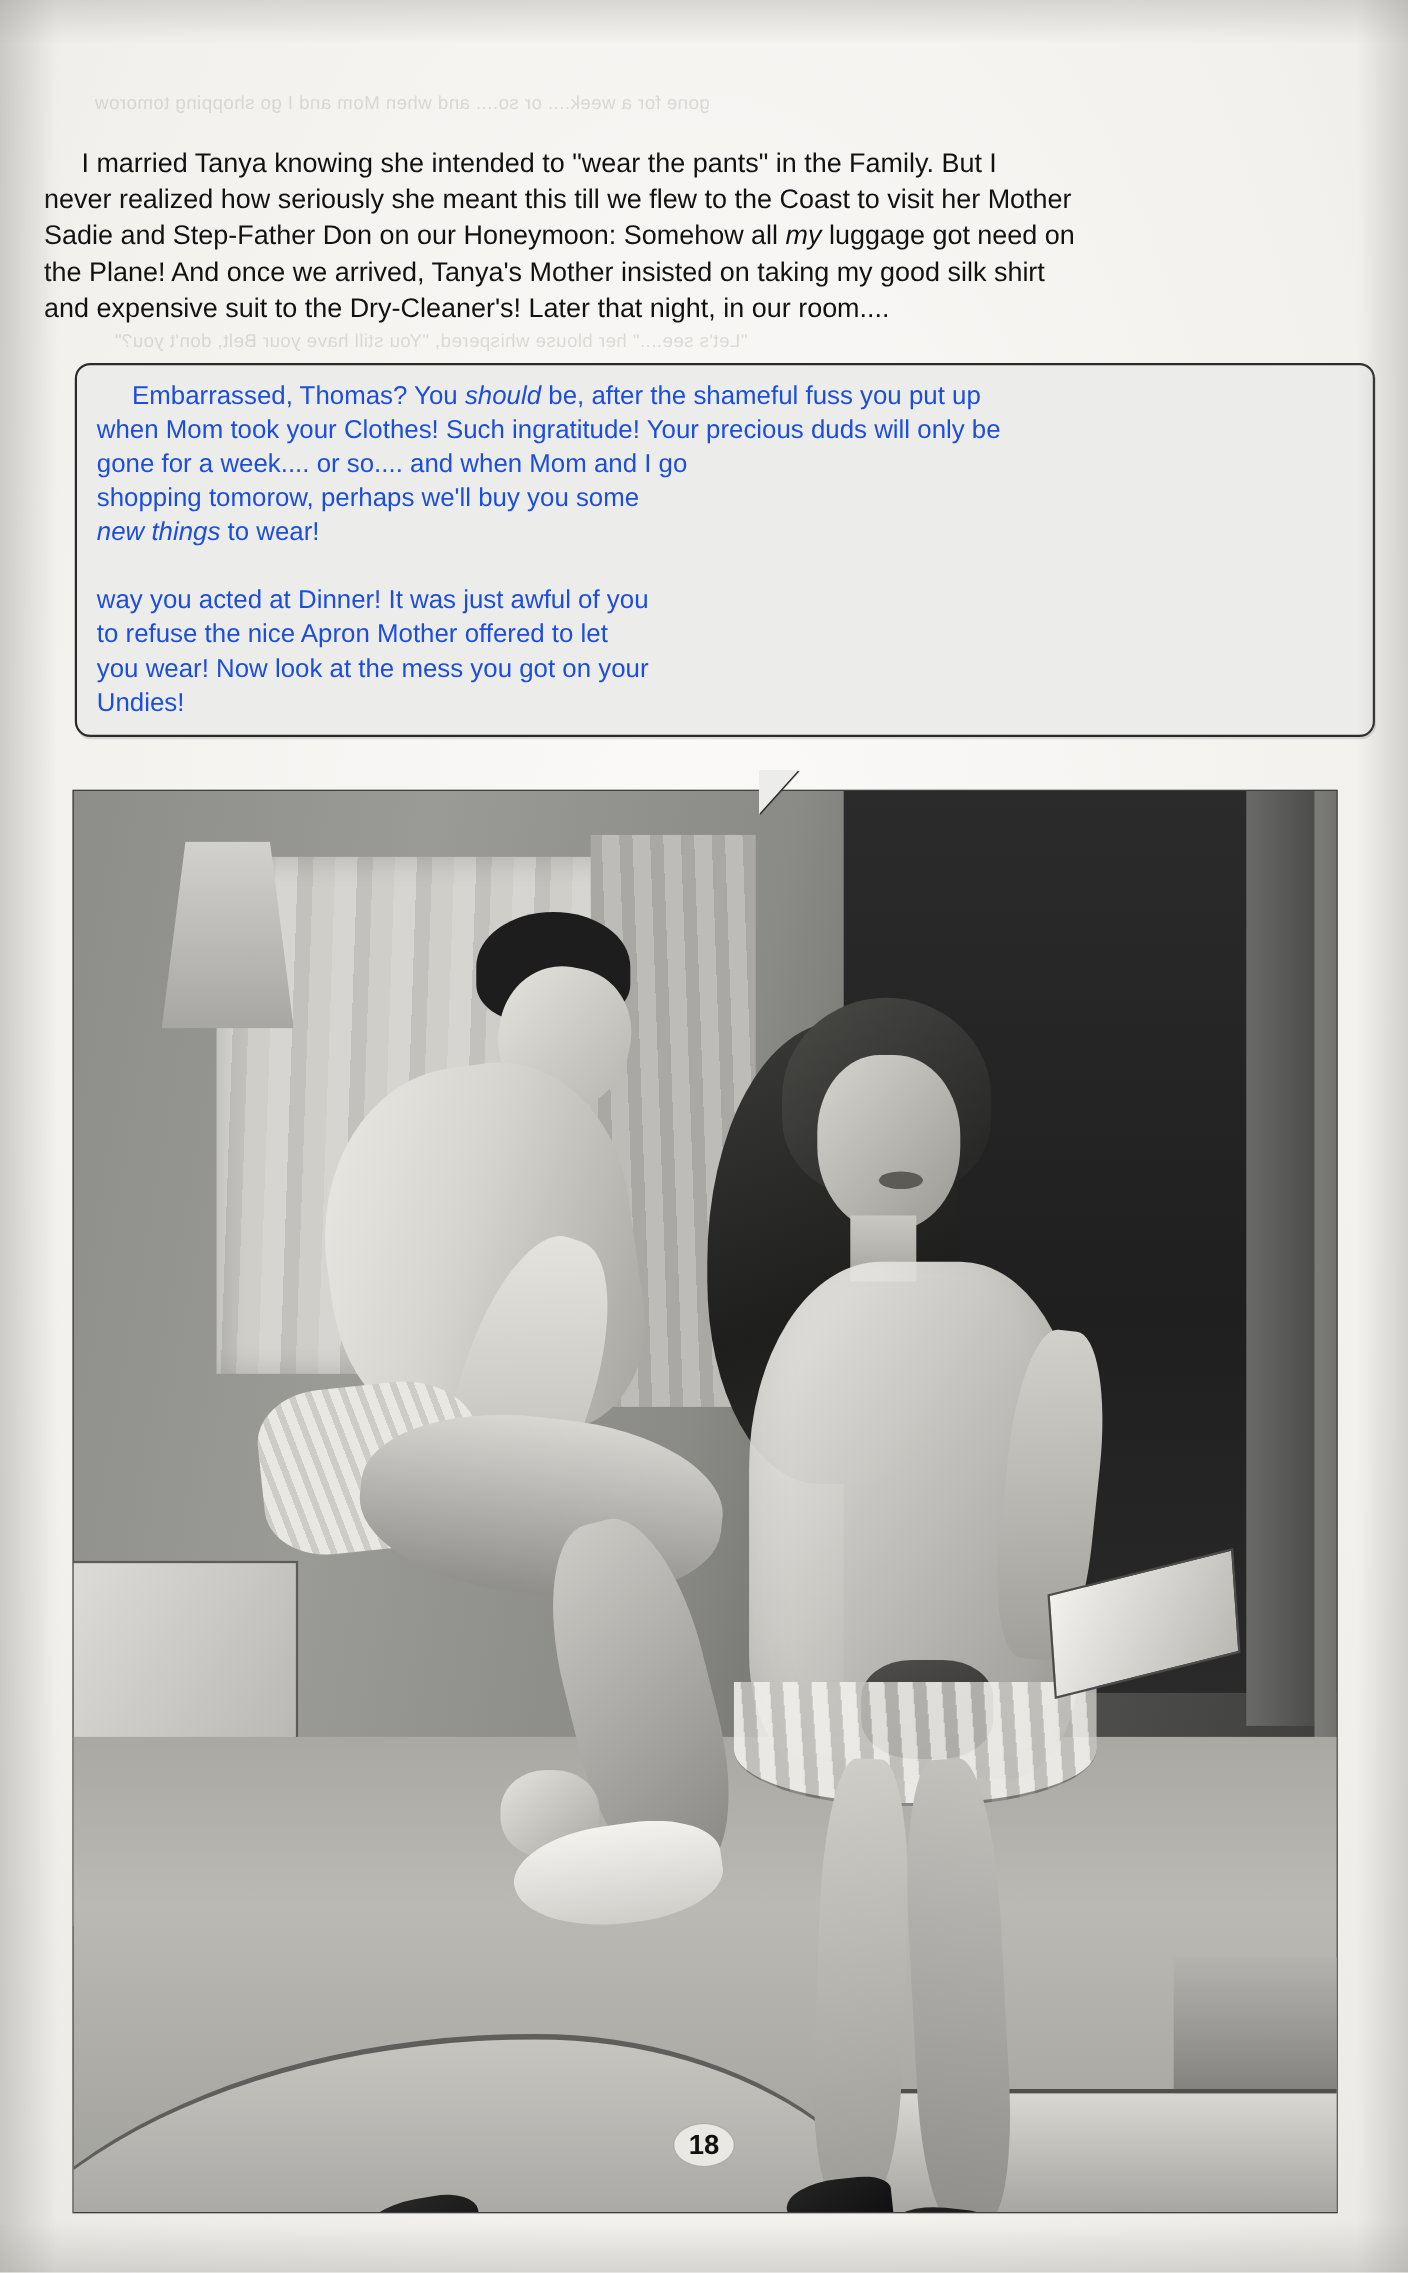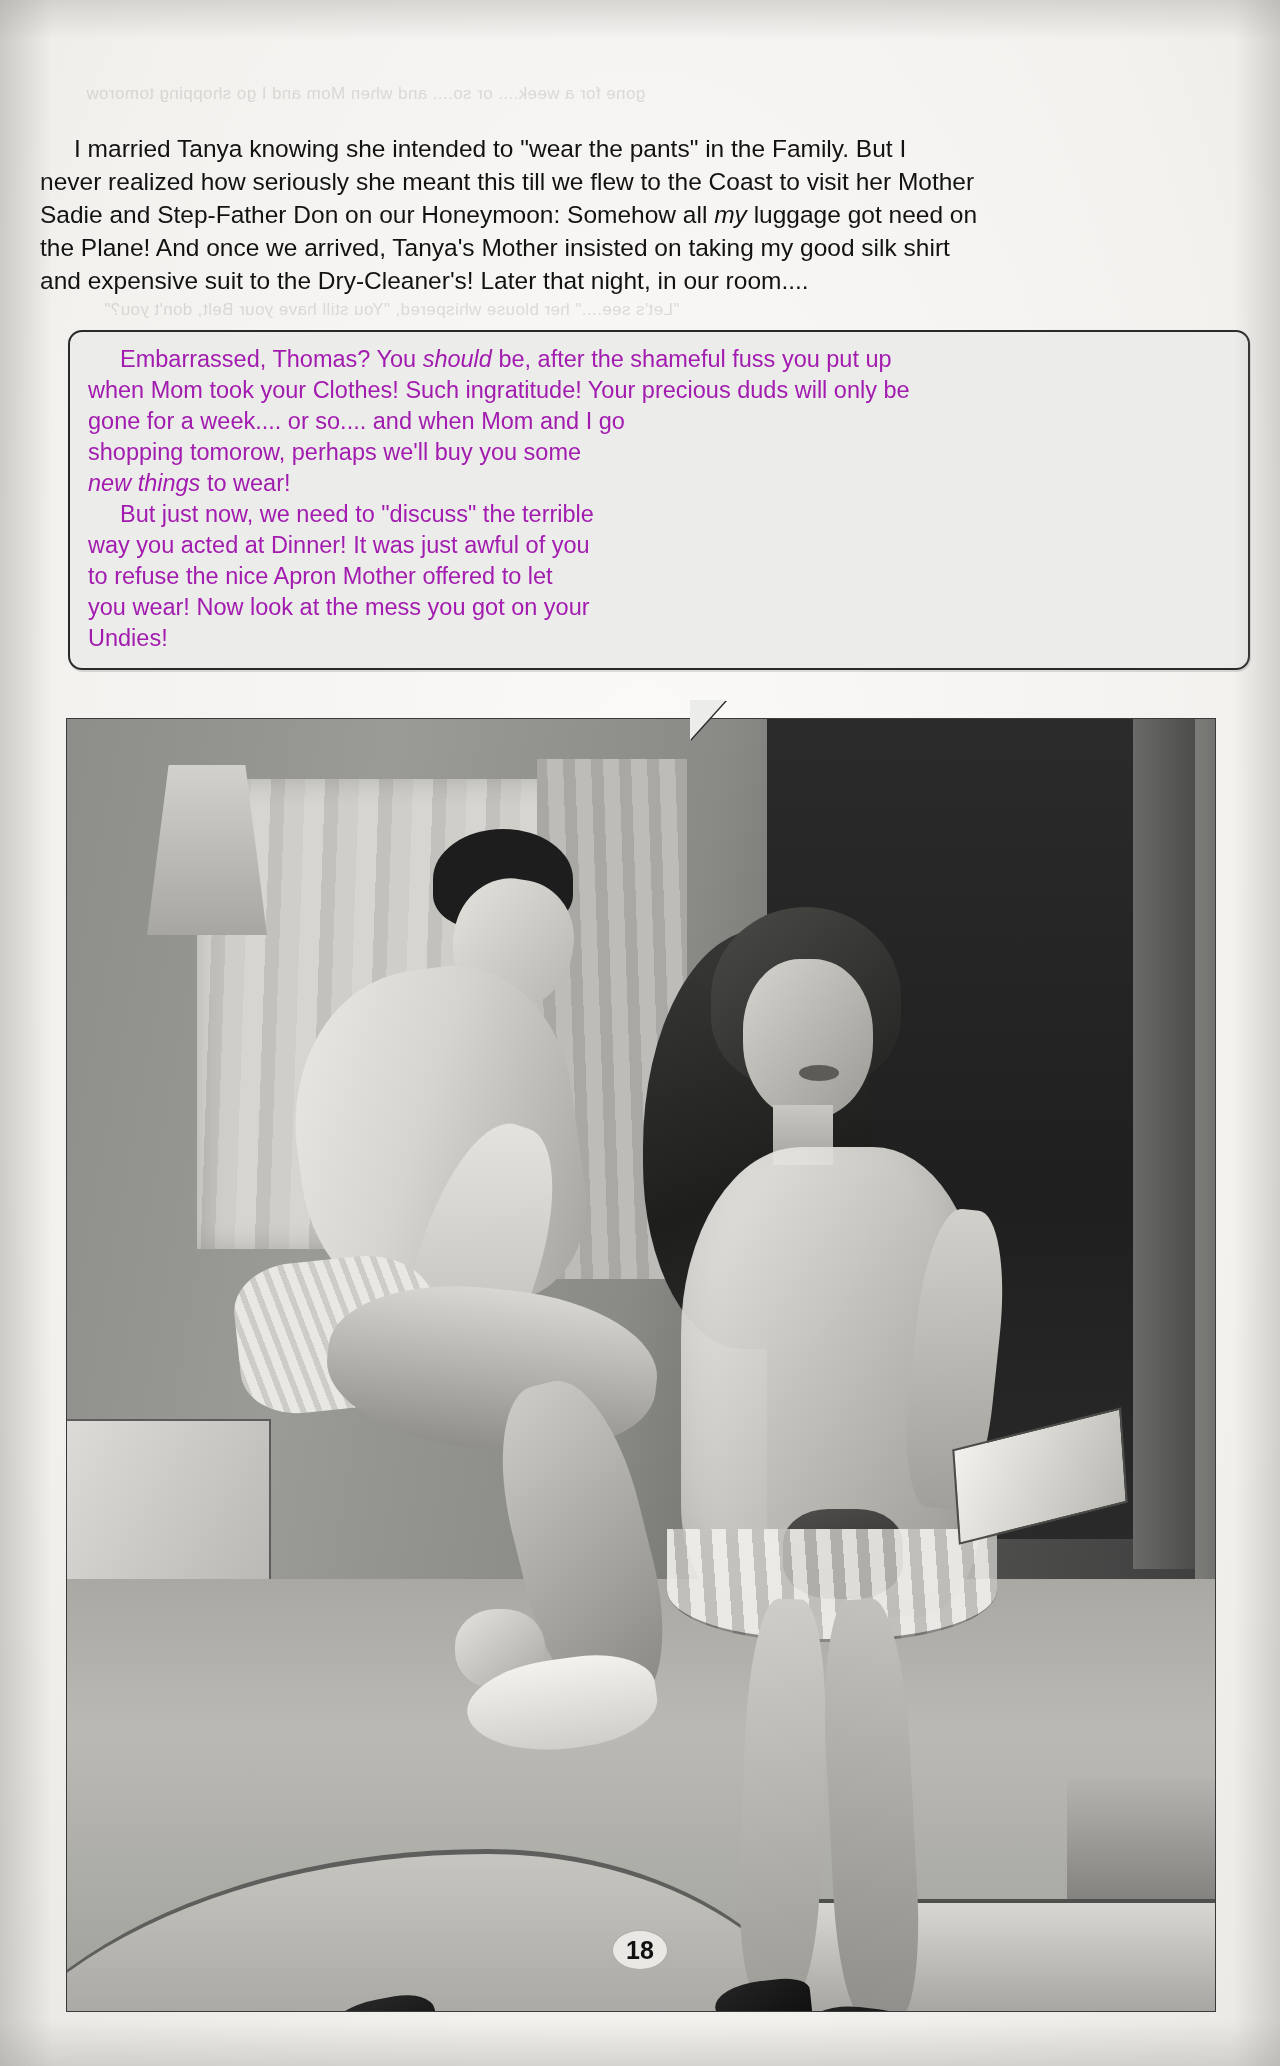--- a/index.html
+++ b/index.html
@@ -275,21 +275,21 @@
     position: absolute; left: 330px; top: 600px; width: 170px; height: 90px;
     background: linear-gradient(120deg, #f2f1ed, #b9b8b3);
     transform: rotate(-14deg) skewX(-10deg);
     border: 2px solid #4b4b49;
   }
 
   
   .balloon {
     position: absolute;
     background: #ececea;
-    color: #a21caf;
+    color: #1d4ed8;
     border: 2px solid #2a2a2a;
     border-radius: 22px;
     padding: 12px 18px 14px 18px;
     font-size: 23.5px;
     line-height: 31px;
     box-shadow: 1px 2px 0 rgba(0,0,0,0.12);
   }
   .balloon i { font-style: italic; }
   .balloon .indent { display: inline-block; width: 32px; }
 
@@ -419,21 +419,21 @@
       </div>
     </div>
 
     <div class="tail tail-1"></div>
     <div class="balloon balloon-1">
       <span class="indent"></span><span>Embarrassed, Thomas? You </span><i>should</i><span> be,  after the shameful fuss you put up</span><br>
       <span>when Mom took your Clothes!  Such ingratitude!  Your precious duds will only be</span><br>
       <span>gone for a week.... or so....  and when Mom and I go</span><br>
       <span>shopping tomorow,  perhaps we'll buy you some</span><br>
       <i>new things</i><span> to wear!</span><br>
-      <span class="indent"></span><span>But just now,  we need to "discuss"  the terrible</span><br>
+      <span class="indent"></span><br>
       <span>way you acted at Dinner!  It was just awful of you</span><br>
       <span>to refuse the nice Apron Mother offered to let</span><br>
       <span>you wear!  Now look at the mess you got on your</span><br>
       <span>Undies!</span>
     </div>
 
     <div class="tail tail-2"></div>
 
     <div class="page-number">18</div>
 

